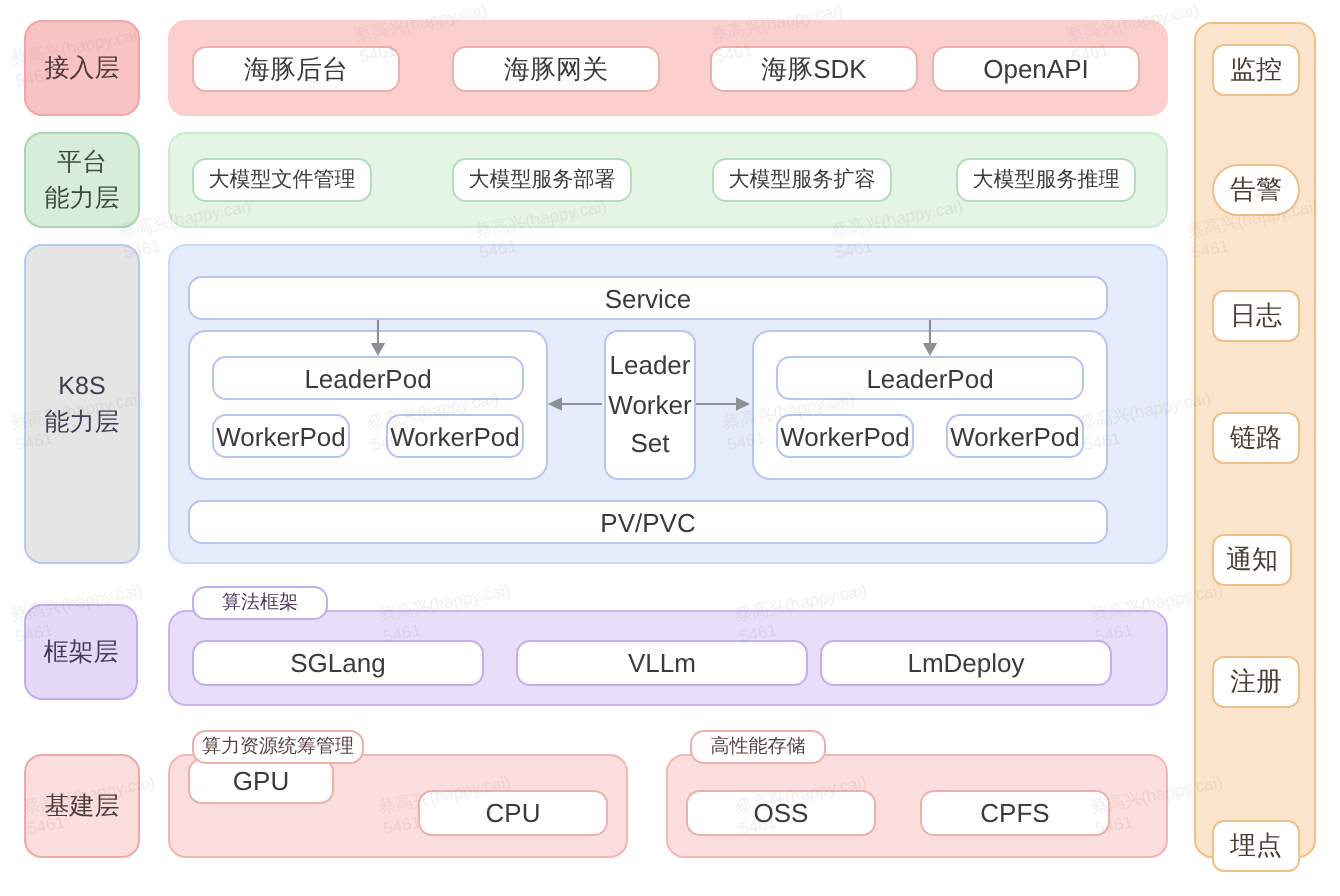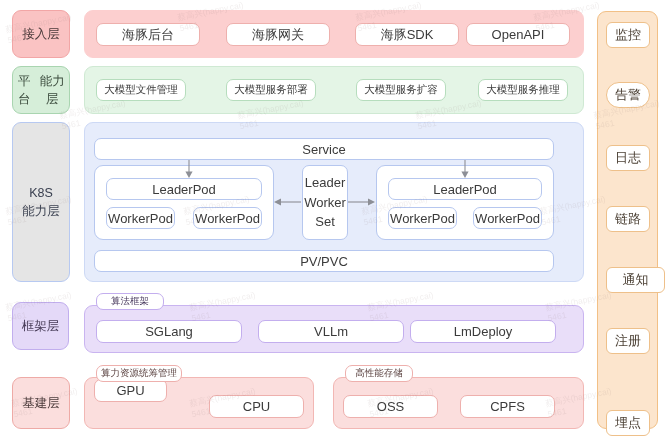--- a/index.html
+++ b/index.html
@@ -109,21 +109,21 @@
   <div class="node pink-node" style="left:226px;top:23px;width:104px;height:23px;">
     <span>海豚网关</span>
   </div>
   <div class="node pink-node" style="left:355px;top:23px;width:104px;height:23px;">
     <span>海豚SDK</span>
   </div>
   <div class="node pink-node" style="left:466px;top:23px;width:104px;height:23px;">
     <span>OpenAPI</span>
   </div>
 
-  <div class="layer-label green-label" style="left:12px;top:66px;width:58px;height:48px;flex-direction:row;">
+  <div class="layer-label green-label" style="left:12px;top:66px;width:58px;height:48px;flex-direction:column;">
     <span>平台</span>
     <span>能力层</span>
   </div>
 
   <div class="panel green-panel" style="left:84px;top:66px;width:500px;height:48px;"></div>
 
   <div class="node green-node" style="left:96px;top:79px;width:90px;height:22px;font-size:10.5px;">
     <span>大模型文件管理</span>
   </div>
   <div class="node green-node" style="left:226px;top:79px;width:90px;height:22px;font-size:10.5px;">
@@ -257,21 +257,21 @@
   </div>
   <div class="node orange-node" style="left:606px;top:82px;width:44px;height:26px;border-radius:13px;">
     <span>告警</span>
   </div>
   <div class="node orange-node" style="left:606px;top:145px;width:44px;height:26px;border-radius:6px;">
     <span>日志</span>
   </div>
   <div class="node orange-node" style="left:606px;top:206px;width:44px;height:26px;border-radius:6px;">
     <span>链路</span>
   </div>
-  <div class="node orange-node" style="left:606px;top:267px;width:59px;height:26px;border-radius:6px;">
+  <div class="node orange-node" style="left:606px;top:267px;width:40px;height:26px;border-radius:6px;">
     <span>通知</span>
   </div>
   <div class="node orange-node" style="left:606px;top:328px;width:44px;height:26px;border-radius:6px;">
     <span>注册</span>
   </div>
   <div class="node orange-node" style="left:606px;top:389px;width:44px;height:26px;border-radius:6px;margin-top:21px;">
     <span>埋点</span>
   </div>
 
   <div class="wm" style="left:6px;top:18px;">

